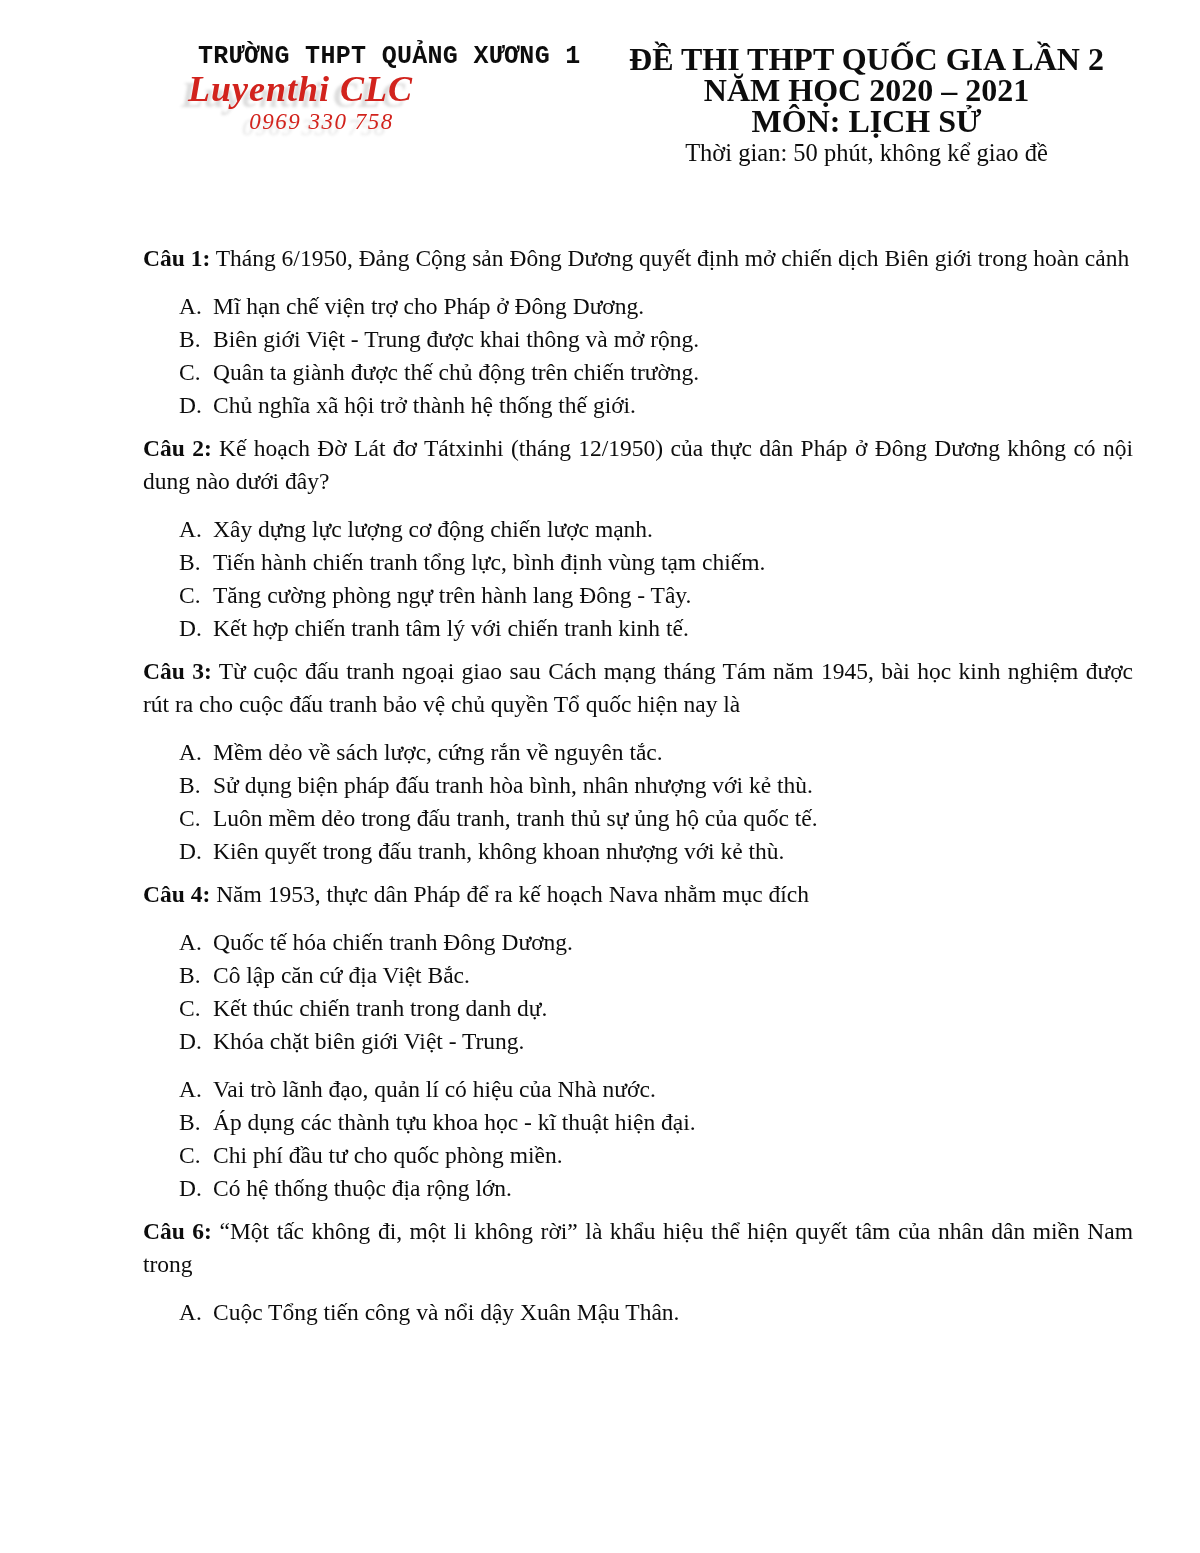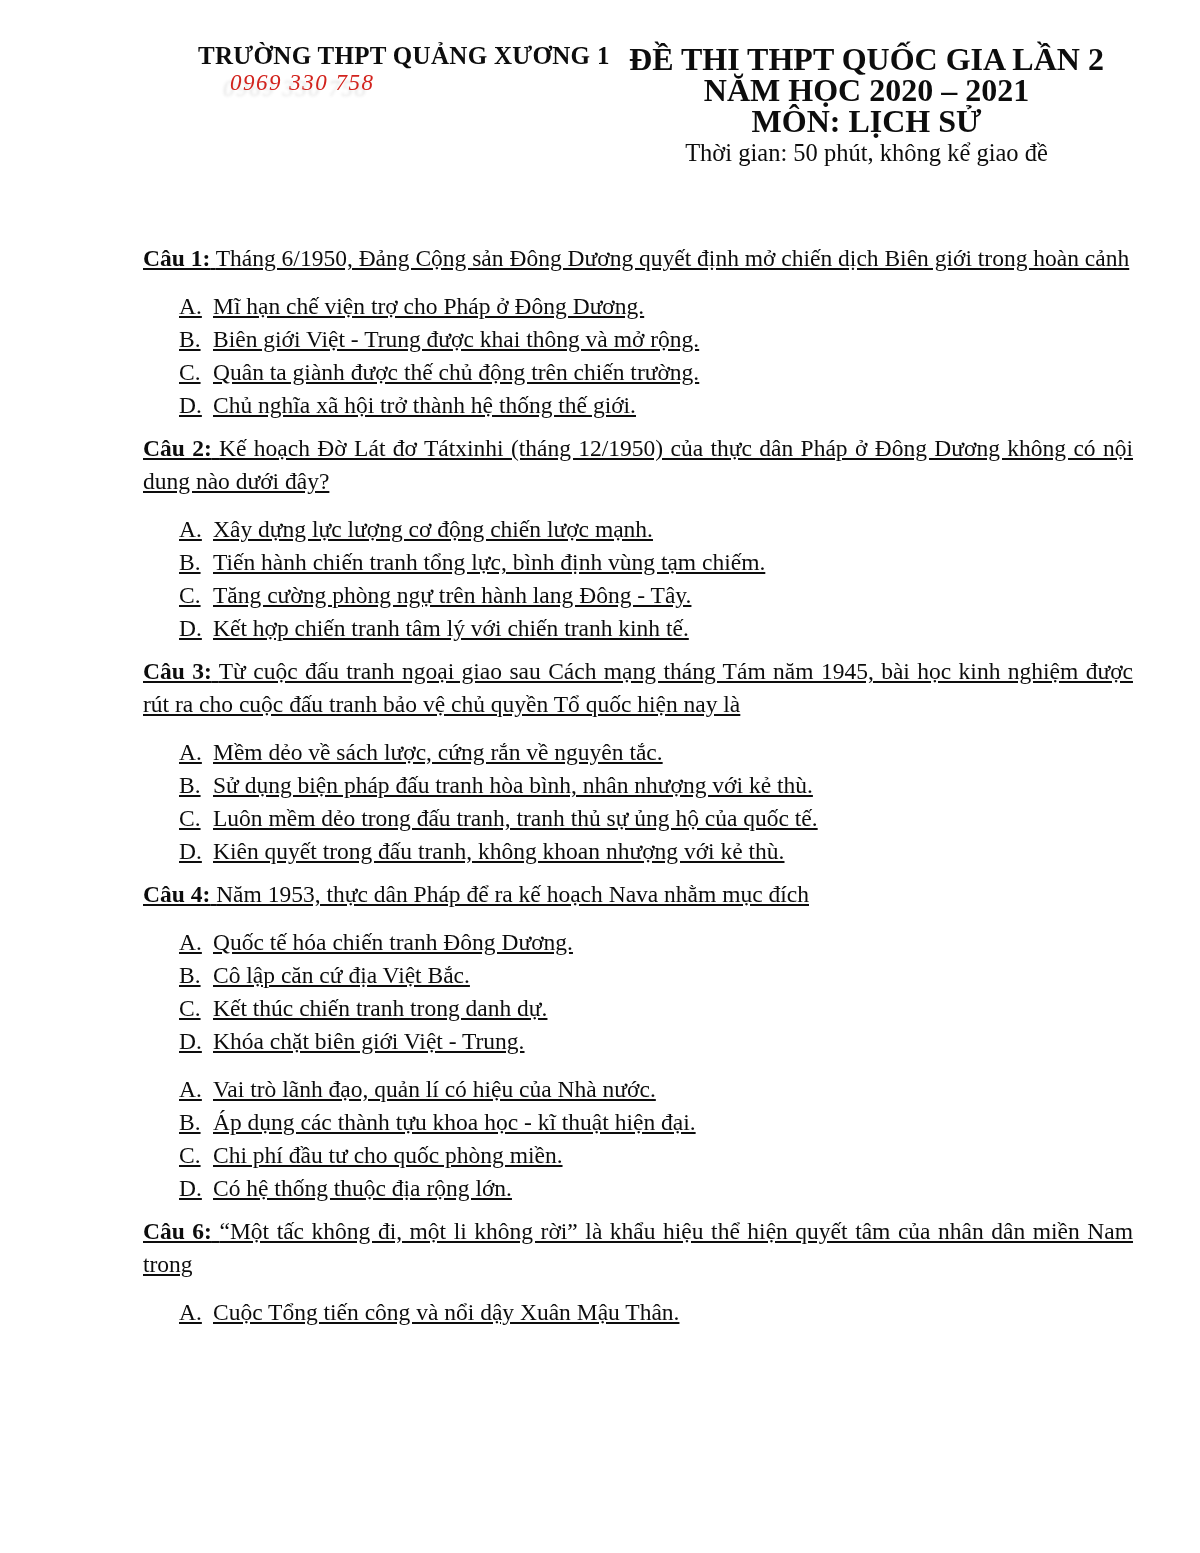--- a/index.html
+++ b/index.html
@@ -20,20 +20,21 @@
     padding: 42px 70px 0 143px;
   }
   .header-left { width: 460px; flex-shrink: 0; }
   .school-name {
     margin-left: 55px;
     width: fit-content;
     font-size: 25px;
     font-weight: bold;
     letter-spacing: 0.3px;
     white-space: nowrap;
+    font-family: Liberation Mono, monospace;
   }
   .logo-block {
     margin-left: 45px;
     width: fit-content;
     text-align: center;
   }
   .logo-text {
     color: var(--brand, #d2231d);
     font-size: 36px;
     font-weight: bold;
@@ -67,21 +68,21 @@
   .exam-duration {
     font-size: 24.5px;
     line-height: 31px;
     white-space: nowrap;
   }
   
   .questions {
     margin: 74px 67px 0 143px;
     width: 990px;
   }
-  .question { margin-bottom: 10px; text-decoration: underline; }
+  .question { margin-bottom: 10px; }
   .stem {
     font-size: 23.5px;
     line-height: 33px;
     text-align: justify;
   }
   .qlabel { font-weight: bold; }
   .options {
     list-style: none;
     margin-top: 15px;
     padding-left: 36px;
@@ -96,20 +97,21 @@
 </style>
 </head>
 <body>
 
 <div class="page">
 
   <header class="header">
     <div class="header-left">
       <div class="school-name">TRƯỜNG THPT QUẢNG XƯƠNG 1</div>
       <div class="logo-block">
+        <div class="logo-text">Luyenthi CLC</div>
         <div class="logo-phone">0969 330 758</div>
       </div>
     </div>
     <div class="header-right">
       <div class="exam-title">ĐỀ THI THPT QUỐC GIA LẦN 2</div>
       <div class="exam-year">NĂM HỌC 2020 – 2021</div>
       <div class="exam-subject">MÔN: LỊCH SỬ</div>
       <div class="exam-duration">Thời gian: 50 phút, không kể giao đề</div>
     </div>
   </header>

